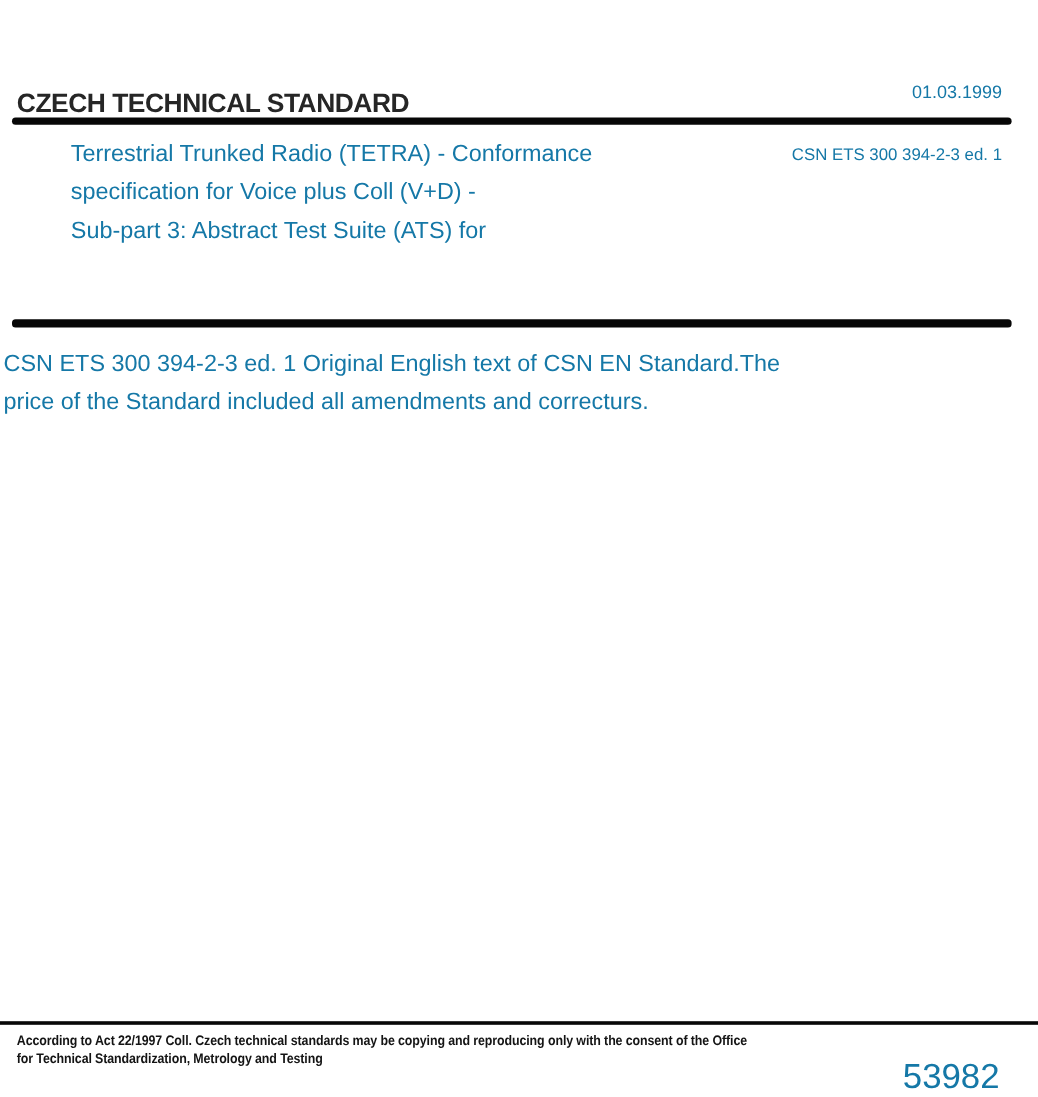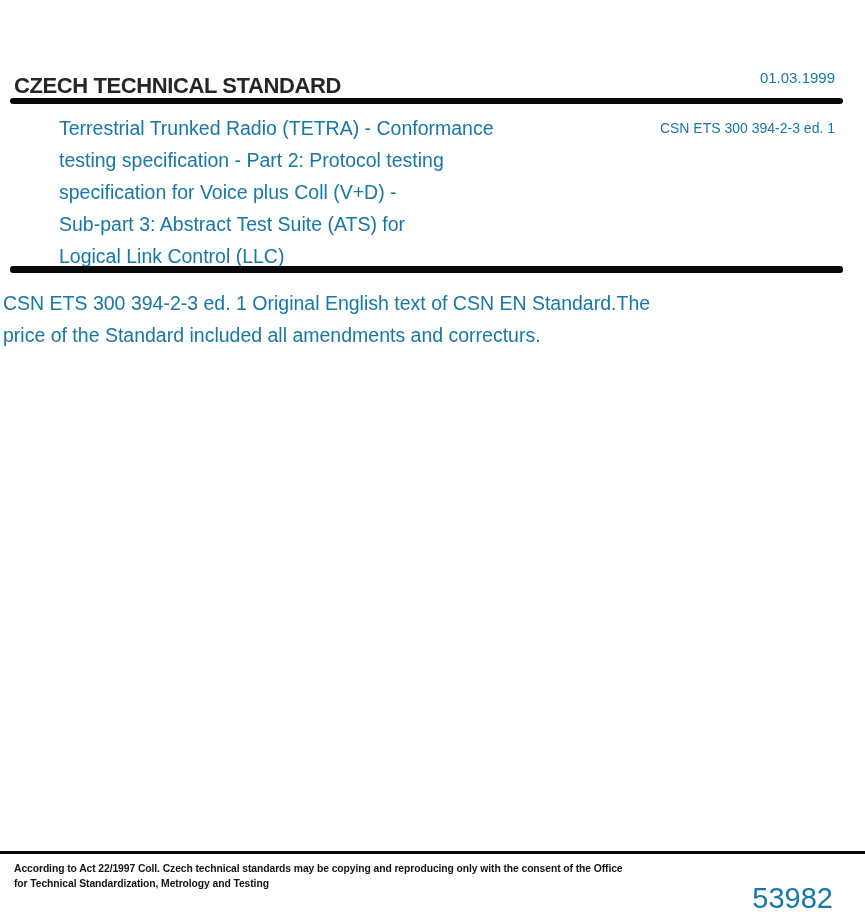--- a/index.html
+++ b/index.html
@@ -110,24 +110,22 @@
 <div class="page">
 
   <div class="header-title">CZECH TECHNICAL STANDARD</div>
 
   <div class="header-date">01.03.1999</div>
 
   <div class="rule rule-top"></div>
 
   <div class="title-left">
     <div>Terrestrial Trunked Radio (TETRA) - Conformance</div>
-    <div>testing specification - Part 2: Protocol testing</div>
     <div>specification for Voice plus Coll (V+D) -</div>
     <div>Sub-part 3: Abstract Test Suite (ATS) for</div>
-    <div>Logical Link Control (LLC)</div>
   </div>
 
   <div class="title-right">
     <div>CSN ETS 300 394-2-3 ed. 1</div>
   </div>
 
   <div class="rule rule-mid"></div>
 
   <div class="description">
     <div>CSN ETS 300 394-2-3 ed. 1 Original English text of CSN EN Standard.The</div>

